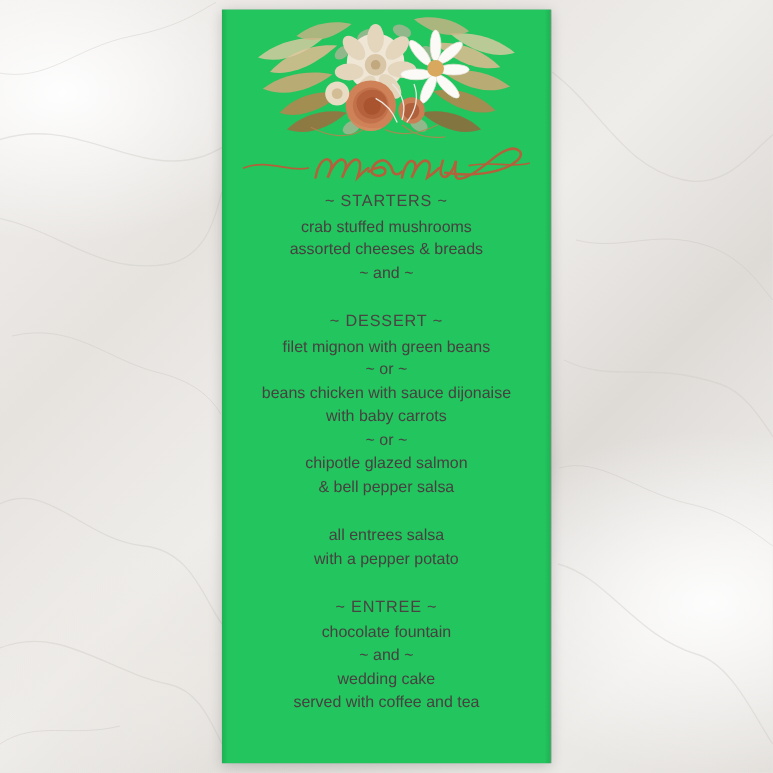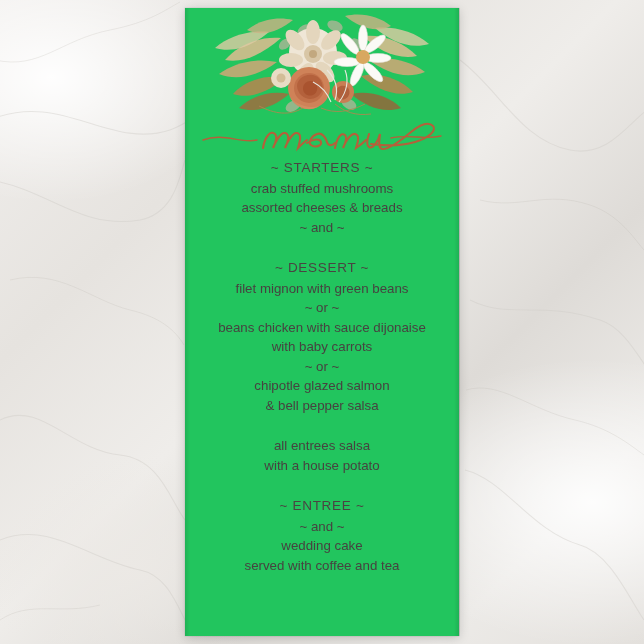--- a/index.html
+++ b/index.html
@@ -255,27 +255,28 @@
       <div class="line">with baby carrots</div>
       <div class="conn">~ or ~</div>
       <div class="line">chipotle glazed salmon</div>
       <div class="line">&amp; bell pepper salsa</div>
     </div>
 
     <div class="gap-lg"></div>
 
     <div class="section">
       <div class="line">all entrees salsa</div>
-      <div class="line">with a house potato</div>
+      <div class="line">with a pepper potato</div>
     </div>
 
     <div class="gap-lg"></div>
 
     <div class="section">
       <div class="section-head">~  ENTREE  ~</div>
+      <div class="line">chocolate fountain</div>
       <div class="conn">~ and ~</div>
       <div class="line">wedding cake</div>
       <div class="line">served with coffee and tea</div>
     </div>
 
   </div>
 </div>
 
 <div class="edge-shadow-l"></div>
 <div class="edge-shadow-r"></div>

